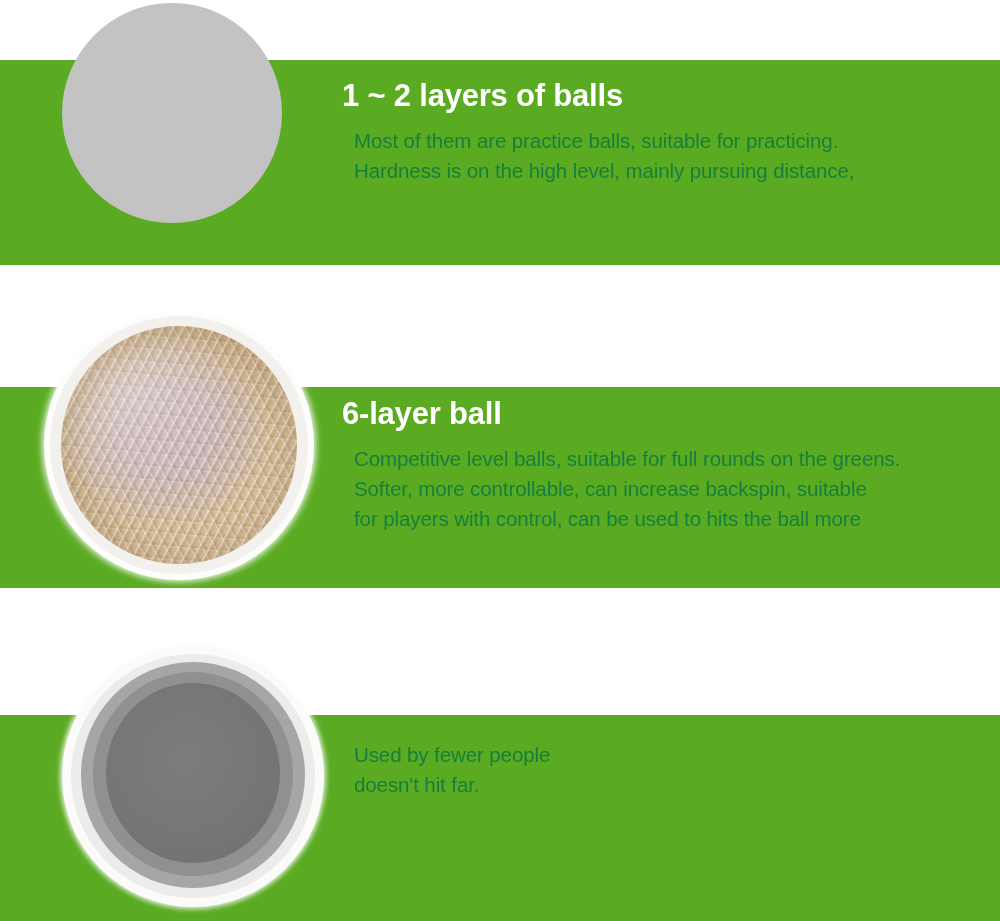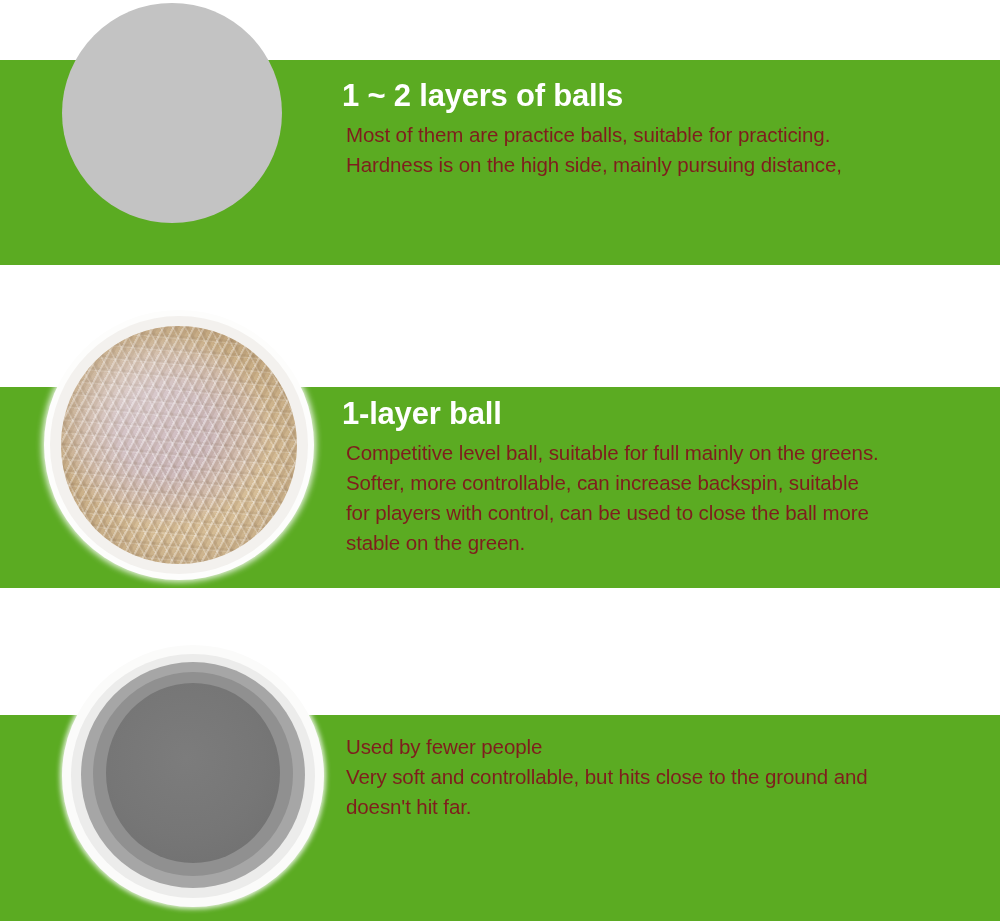--- a/index.html
+++ b/index.html
@@ -52,22 +52,22 @@
     line-height: 1.15;
     letter-spacing: -0.2px;
     margin: 0 0 6px 0;
     white-space: nowrap;
     color: #ffffff;
   }
   .body-text {
     font-size: 20.5px;
     font-weight: normal;
     line-height: 30px;
-    margin: 4px;
-    color: #7f1d1d;
+    margin: 12px;
+    color: #15803d;
     letter-spacing: -0.1px;
   }
   .body-text .line { display: block; }
 
   
   .ball {
     position: absolute;
     border-radius: 50%;
   }
 
@@ -180,51 +180,49 @@
 <div class="infographic">
 
   <div class="band band-1"></div>
 
   <div class="ball ball-1"></div>
 
   <div class="text-block text-1">
     <h2 class="title">1 ~ 2 layers of balls</h2>
     <p class="body-text">
       <span class="line">Most of them are practice balls, suitable for practicing.</span>
-      <span class="line">Hardness is on the high side, mainly pursuing distance,</span>
+      <span class="line">Hardness is on the high level, mainly pursuing distance,</span>
     </p>
   </div>
 
   <div class="band band-2"></div>
 
   <div class="ball ball-2">
     <div class="ball-2-shell"></div>
     <div class="ball-2-core"></div>
   </div>
 
   <div class="text-block text-2">
-    <h2 class="title">1-layer ball</h2>
+    <h2 class="title">6-layer ball</h2>
     <p class="body-text">
-      <span class="line">Competitive level ball, suitable for full mainly on the greens.</span>
+      <span class="line">Competitive level balls, suitable for full rounds on the greens.</span>
       <span class="line">Softer, more controllable, can increase backspin, suitable</span>
-      <span class="line">for players with control, can be used to close the ball more</span>
-      <span class="line">stable on the green.</span>
+      <span class="line">for players with control, can be used to hits the ball more</span>
     </p>
   </div>
 
   <div class="band band-3"></div>
 
   <div class="ball ball-3">
     <div class="ball-3-ring-1"></div>
     <div class="ball-3-ring-2"></div>
     <div class="ball-3-ring-3"></div>
     <div class="ball-3-center"></div>
   </div>
 
   <div class="text-block text-3">
     <p class="body-text">
       <span class="line">Used by fewer people</span>
-      <span class="line">Very soft and controllable, but hits close to the ground and</span>
       <span class="line">doesn't hit far.</span>
     </p>
   </div>
 
 </div>
 
 </body></html>

